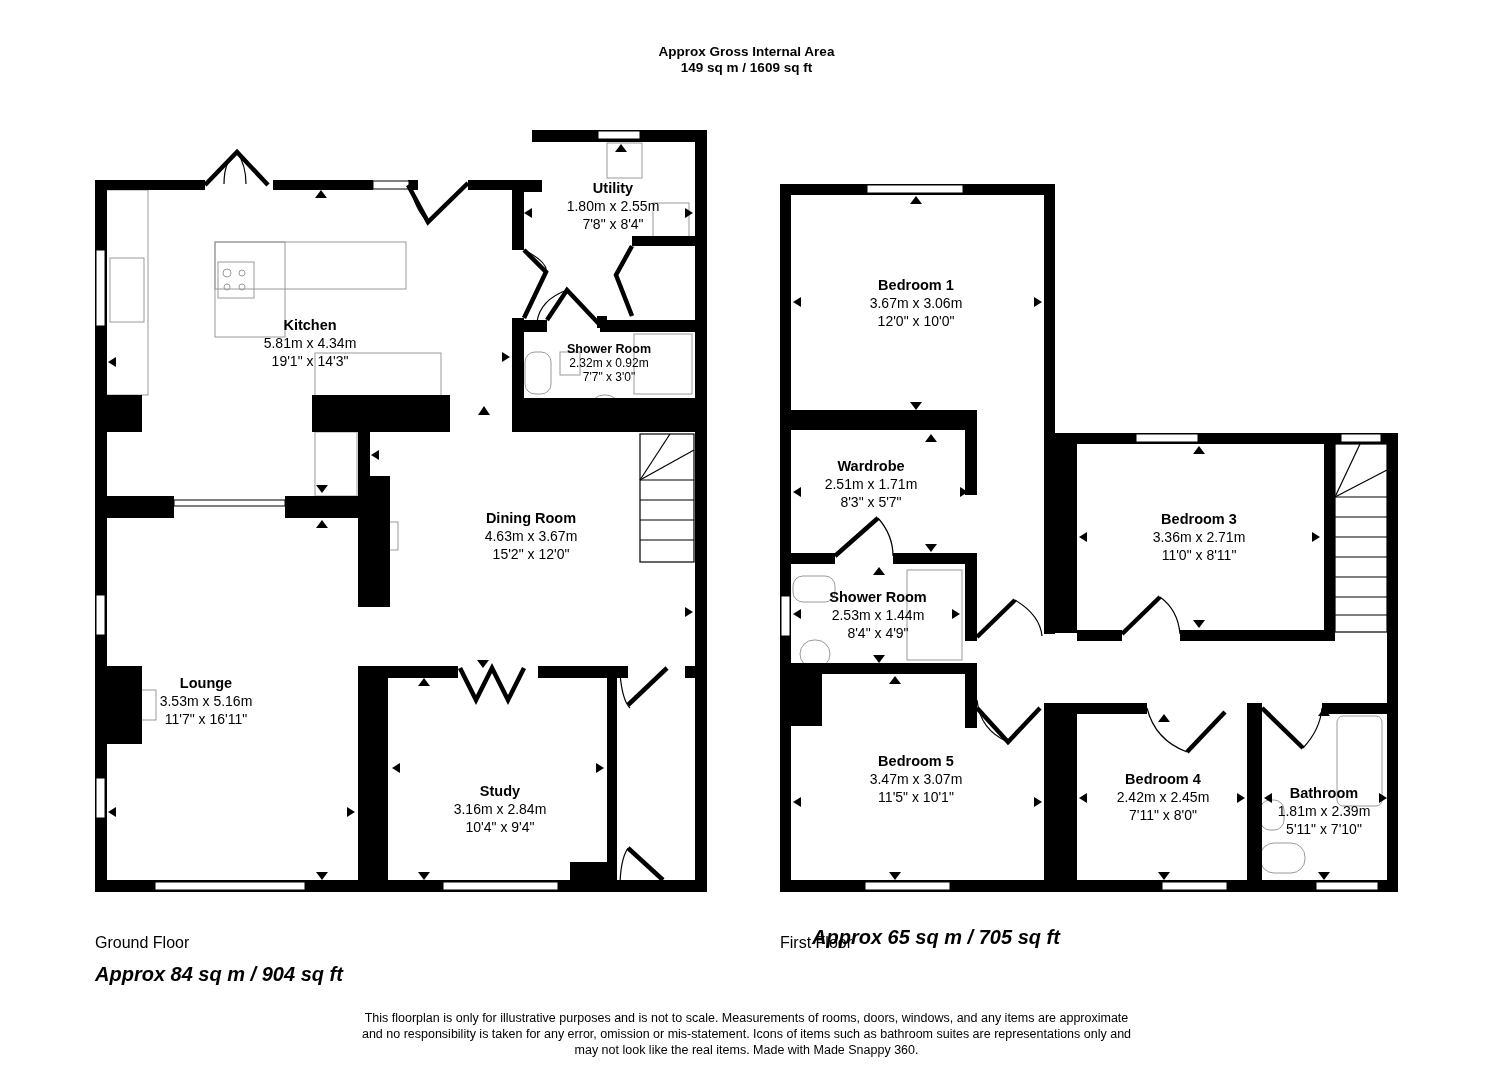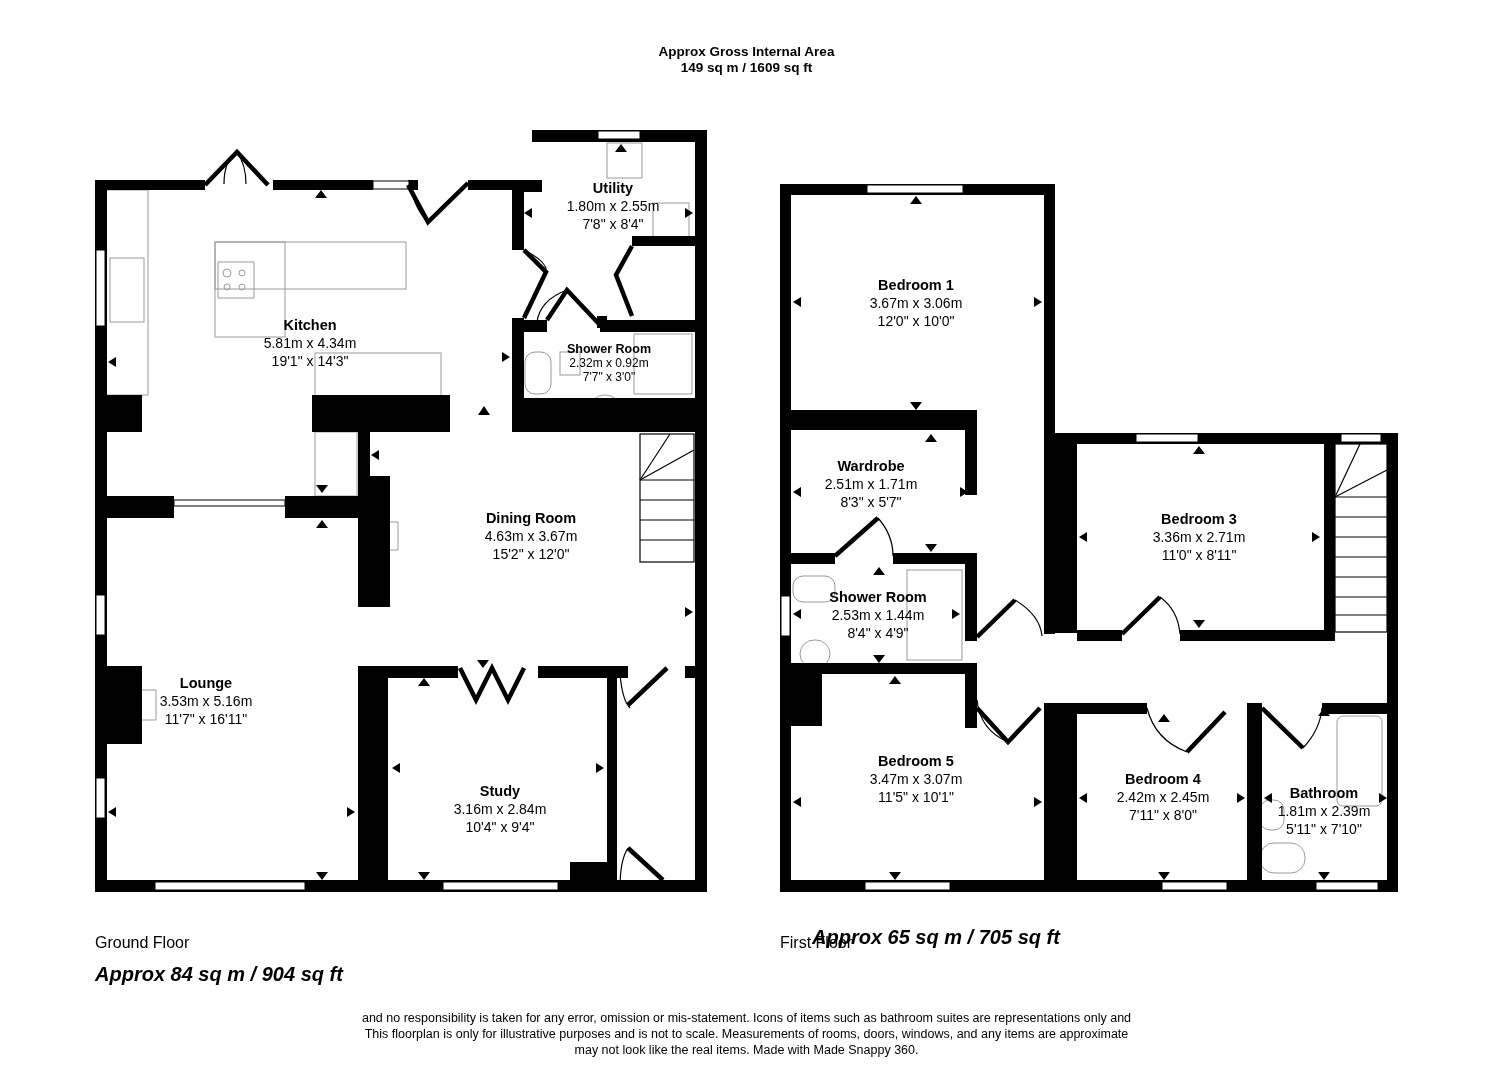--- a/index.html
+++ b/index.html
@@ -327,16 +327,16 @@
   <div>1.81m x 2.39m</div>
   <div>5'11" x 7'10"</div>
 </div>
 
 <div class="floor-title" style="left:95px; top:934px;">Ground Floor</div>
 <div class="floor-area" style="left:95px; top:963px;">Approx 84 sq m / 904 sq ft</div>
 <div class="floor-title" style="left:780px; top:934px;">First Floor</div>
 <div class="floor-area" style="left:780px; top:926px;margin-left:32px;">Approx 65 sq m / 705 sq ft</div>
 
 <div class="disclaimer">
+  <div>This floorplan is only for illustrative purposes and is not to scale. Measurements of rooms, doors, windows, and any items are approximate</div>
   <div>and no responsibility is taken for any error, omission or mis-statement. Icons of items such as bathroom suites are representations only and</div>
-  <div>This floorplan is only for illustrative purposes and is not to scale. Measurements of rooms, doors, windows, and any items are approximate</div>
   <div>may not look like the real items. Made with Made Snappy 360.</div>
 </div>
 
 </body></html>

